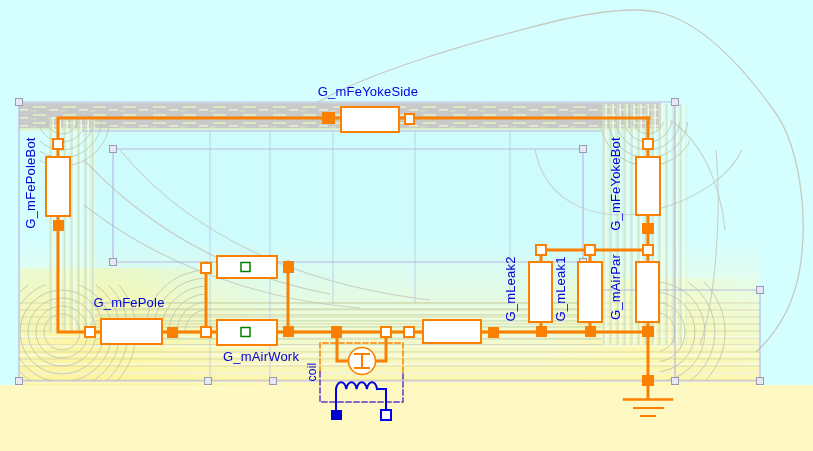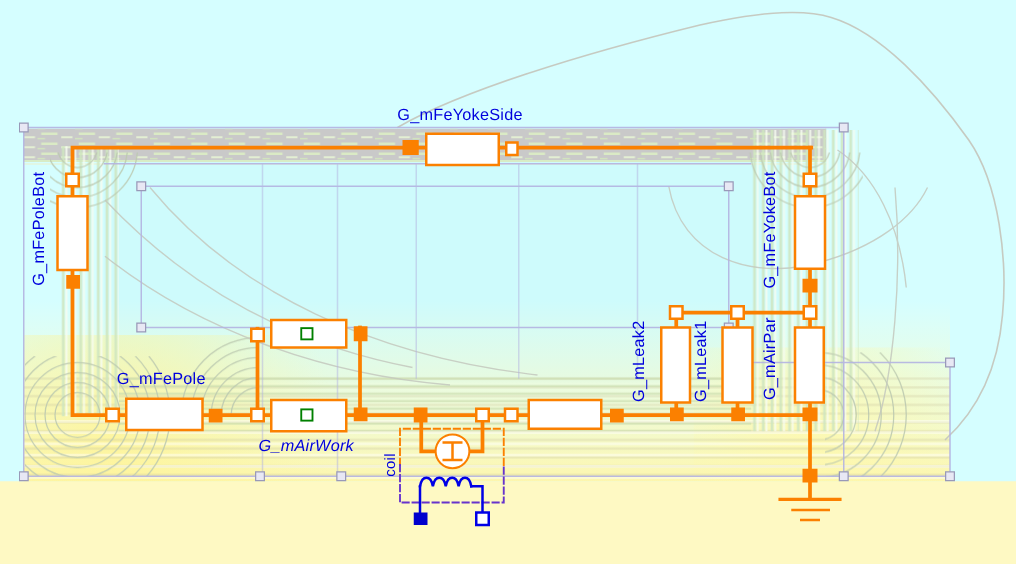--- a/index.html
+++ b/index.html
@@ -245,21 +245,21 @@
     <g stroke="#FB8000" fill="none">
       <path d="M624,399.5 H672" stroke-width="2.5"></path>
       <path d="M634,408 H663" stroke-width="2"></path>
       <path d="M641,416 H655" stroke-width="2"></path>
     </g>
   </g>
 </svg>
 
 <div class="lbl" style="left:303px;top:85px;width:130px;">G_mFeYokeSide</div>
 <div class="lbl" style="left:64px;top:296px;width:130px;">G_mFePole</div>
-<div class="lbl" style="left:180px;top:350px;width:130px;font-style:italic;">G_mAirWork</div>
+<div class="lbl" style="left:196px;top:350px;width:130px;">G_mAirWork</div>
 
 <div class="lbl vlbl" style="left:-39px;top:176px;width:140px;">G_mFePoleBot</div>
 <div class="lbl vlbl" style="left:546px;top:177px;width:140px;">G_mFeYokeBot</div>
 <div class="lbl vlbl" style="left:561px;top:280px;width:110px;">G_mAirPar</div>
 <div class="lbl vlbl" style="left:461px;top:282px;width:100px;">G_mLeak2</div>
 <div class="lbl vlbl" style="left:511px;top:282px;width:100px;">G_mLeak1</div>
 <div class="lbl vlbl small" style="left:282px;top:365px;width:60px;">coil</div>
 
 </div>
 

